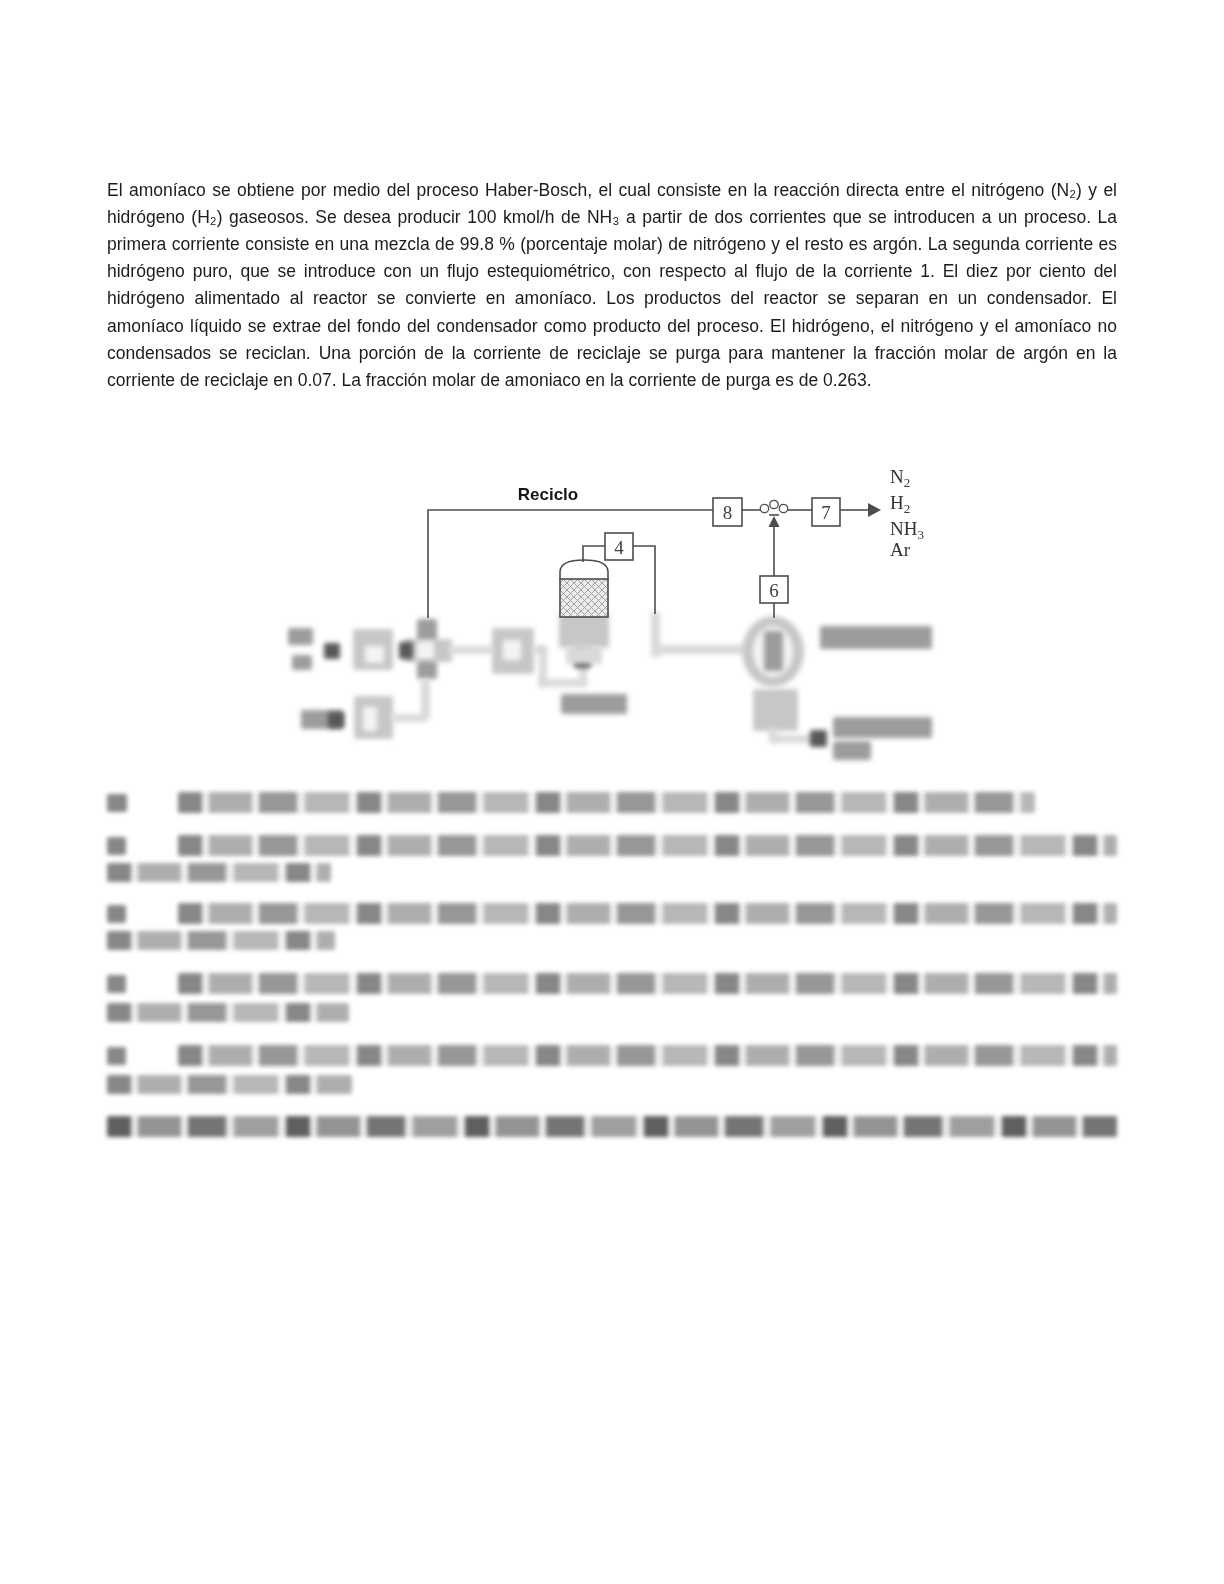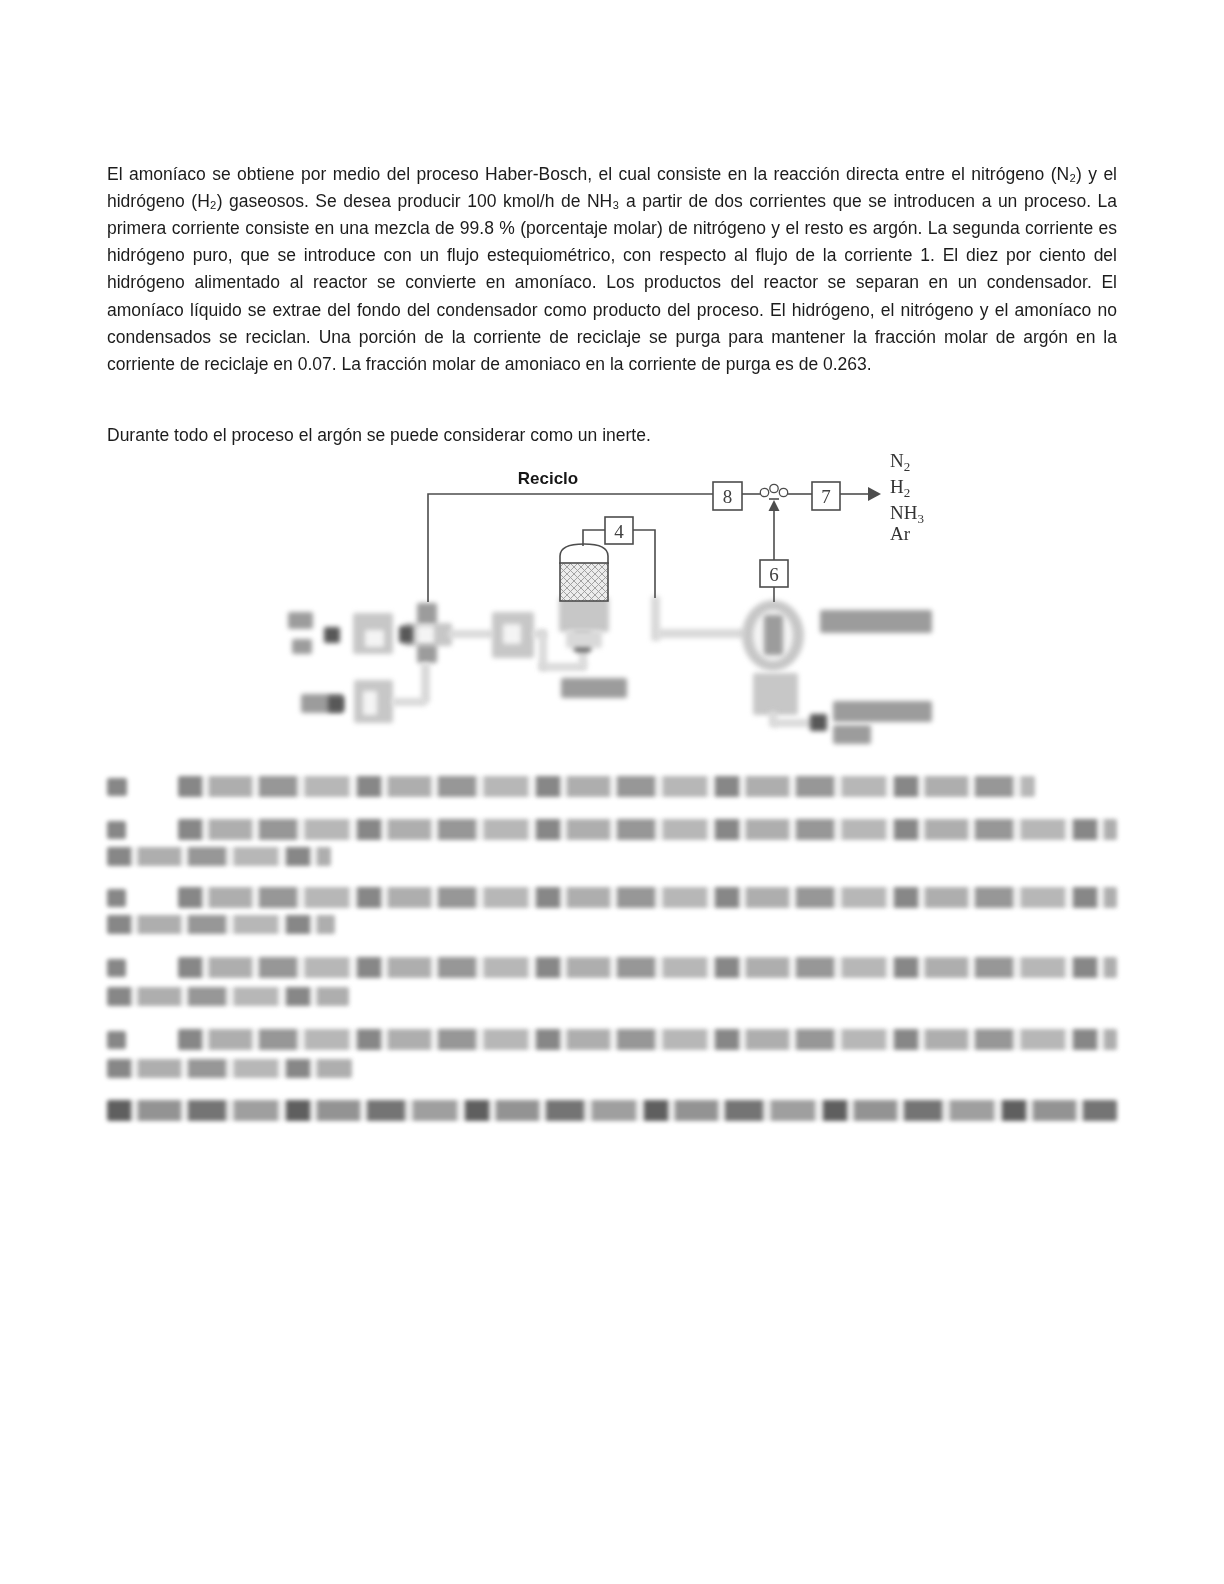--- a/index.html
+++ b/index.html
@@ -1,21 +1,21 @@
 <!DOCTYPE html>
 <html><head>
 <meta charset="utf-8">
 <style>
   html,body{margin:0;padding:0;}
   body{
     width:1224px;height:1584px;background:#ffffff;position:relative;
     font-family:"Liberation Sans","DejaVu Sans",sans-serif;
     -webkit-font-smoothing:antialiased;
   }
-  .page{position:absolute;inset:0;overflow:hidden;}
+  .page{position:absolute;inset:0;overflow:hidden;margin-top:16px;}
 
   
   .para{
     position:absolute;left:107px;width:1010px;
     color:#1c1c1c;font-size:17.5px;line-height:27.2px;
     text-align:justify;text-justify:inter-word;
   }
   #para-intro{top:143px;}
   #para-note{top:404px;text-align:left;}
 
@@ -50,21 +50,20 @@
   }
   .redact.r-dark{opacity:1;}
 </style>
 </head>
 <body>
 
 <div class="page">
 
   <p class="para" id="para-intro">El amoníaco se obtiene por medio del proceso Haber-Bosch, el cual consiste en la reacción directa entre el nitrógeno (N₂) y el hidrógeno (H₂) gaseosos. Se desea producir 100 kmol/h de NH₃ a partir de dos corrientes que se introducen a un proceso. La primera corriente consiste en una mezcla de 99.8 % (porcentaje molar) de nitrógeno y el resto es argón. La segunda corriente es hidrógeno puro, que se introduce con un flujo estequiométrico, con respecto al flujo de la corriente 1. El diez por ciento del hidrógeno alimentado al reactor se convierte en amoníaco. Los productos del reactor se separan en un condensador. El amoníaco líquido se extrae del fondo del condensador como producto del proceso. El hidrógeno, el nitrógeno y el amoníaco no condensados se reciclan. Una porción de la corriente de reciclaje se purga para mantener la fracción molar de argón en la corriente de reciclaje en 0.07. La fracción molar de amoniaco en la corriente de purga es de 0.263.</p>
 
-  <p class="para" id="para-note">Durante todo el proceso el argón se puede considerar como un inerte.</p>
 
   <div id="diagram-blur-layer">
       <div class="blob t-mid" style="left: 288px; top: 612px; width: 25px; height: 17px;"></div>
       <div class="blob t-mid" style="left: 292px; top: 639px; width: 20px; height: 15px;"></div>
       <div class="blob t-dark" style="left: 324px; top: 627px; width: 16px; height: 16px;"></div>
       <div class="blob t-light" style="left: 353px; top: 613px; width: 40px; height: 41px;"></div>
       <div class="blob t-white" style="left: 365px; top: 630px; width: 19px; height: 17px;"></div>
       <div class="blob t-mid" style="left: 417px; top: 603px; width: 20px; height: 23px;"></div>
       <div class="blob t-light" style="left: 404px; top: 623px; width: 48px; height: 23px;"></div>
       <div class="blob t-dark" style="left: 399px; top: 626px; width: 14px; height: 17px;"></div>

